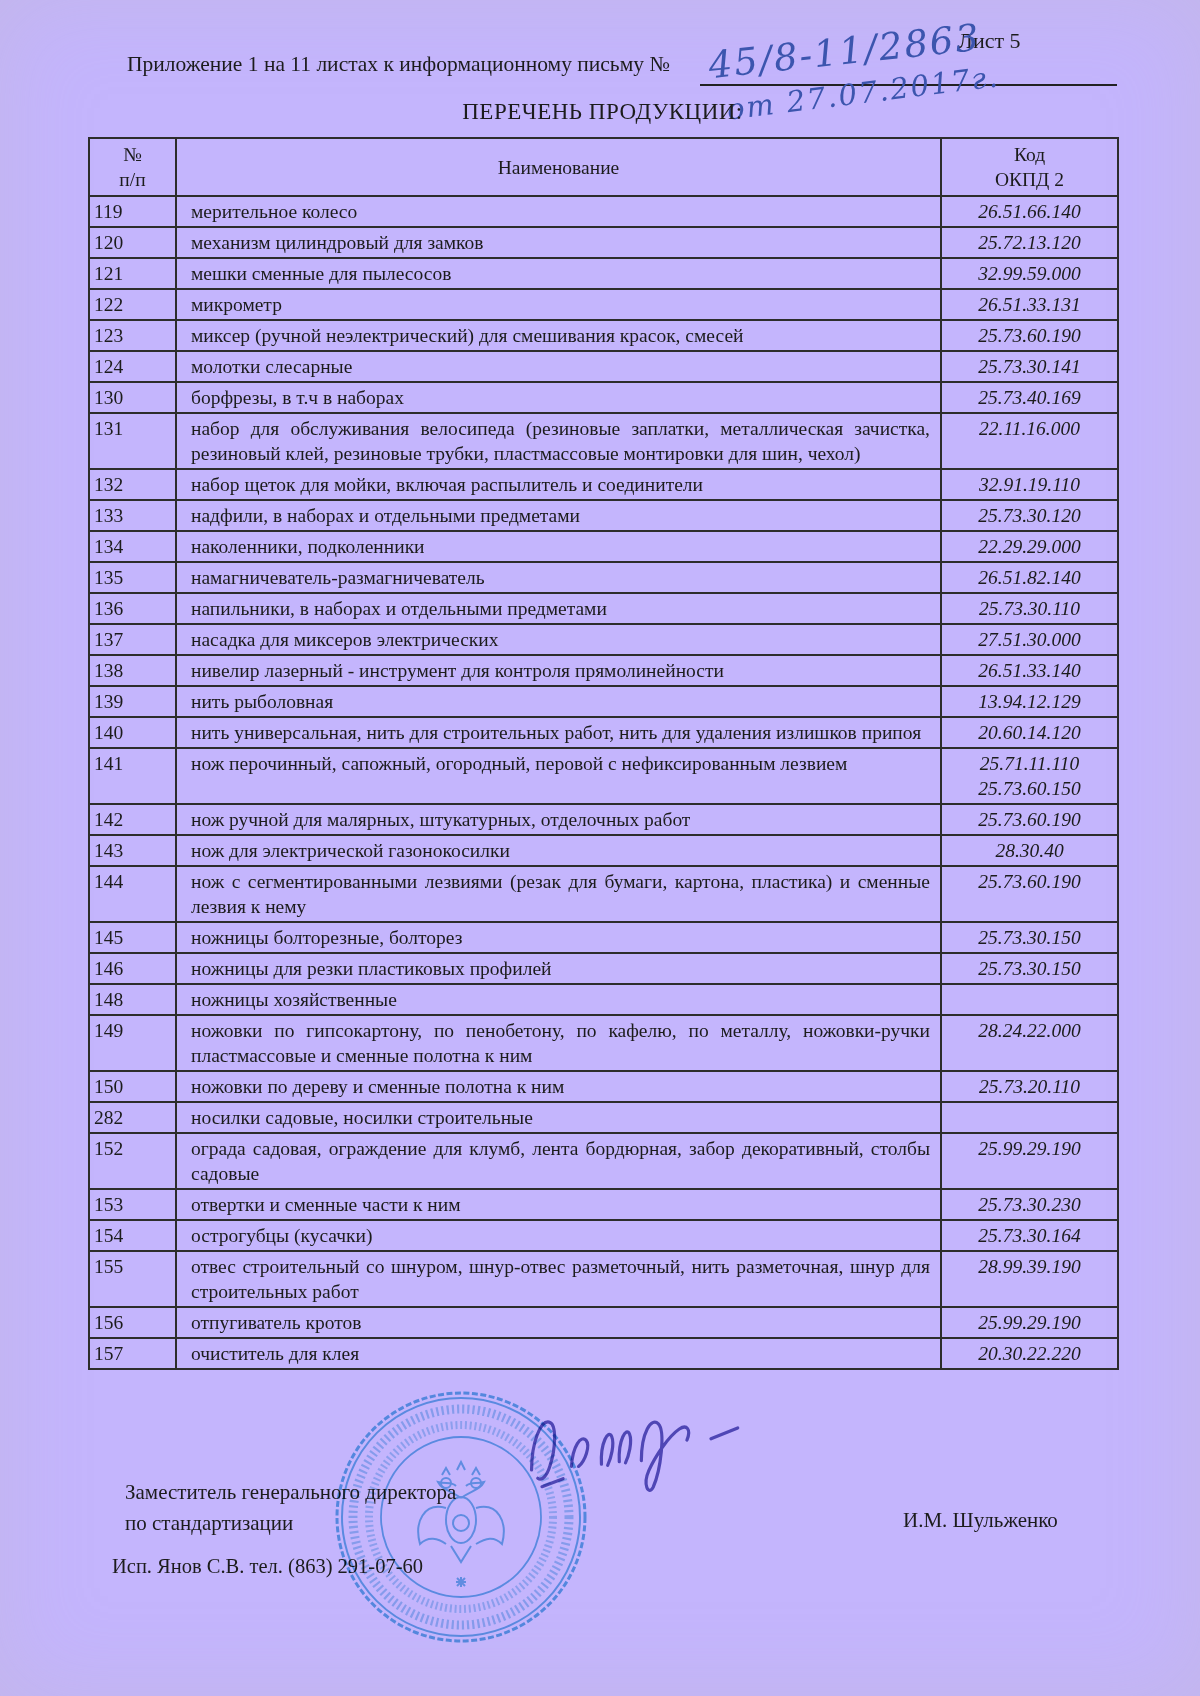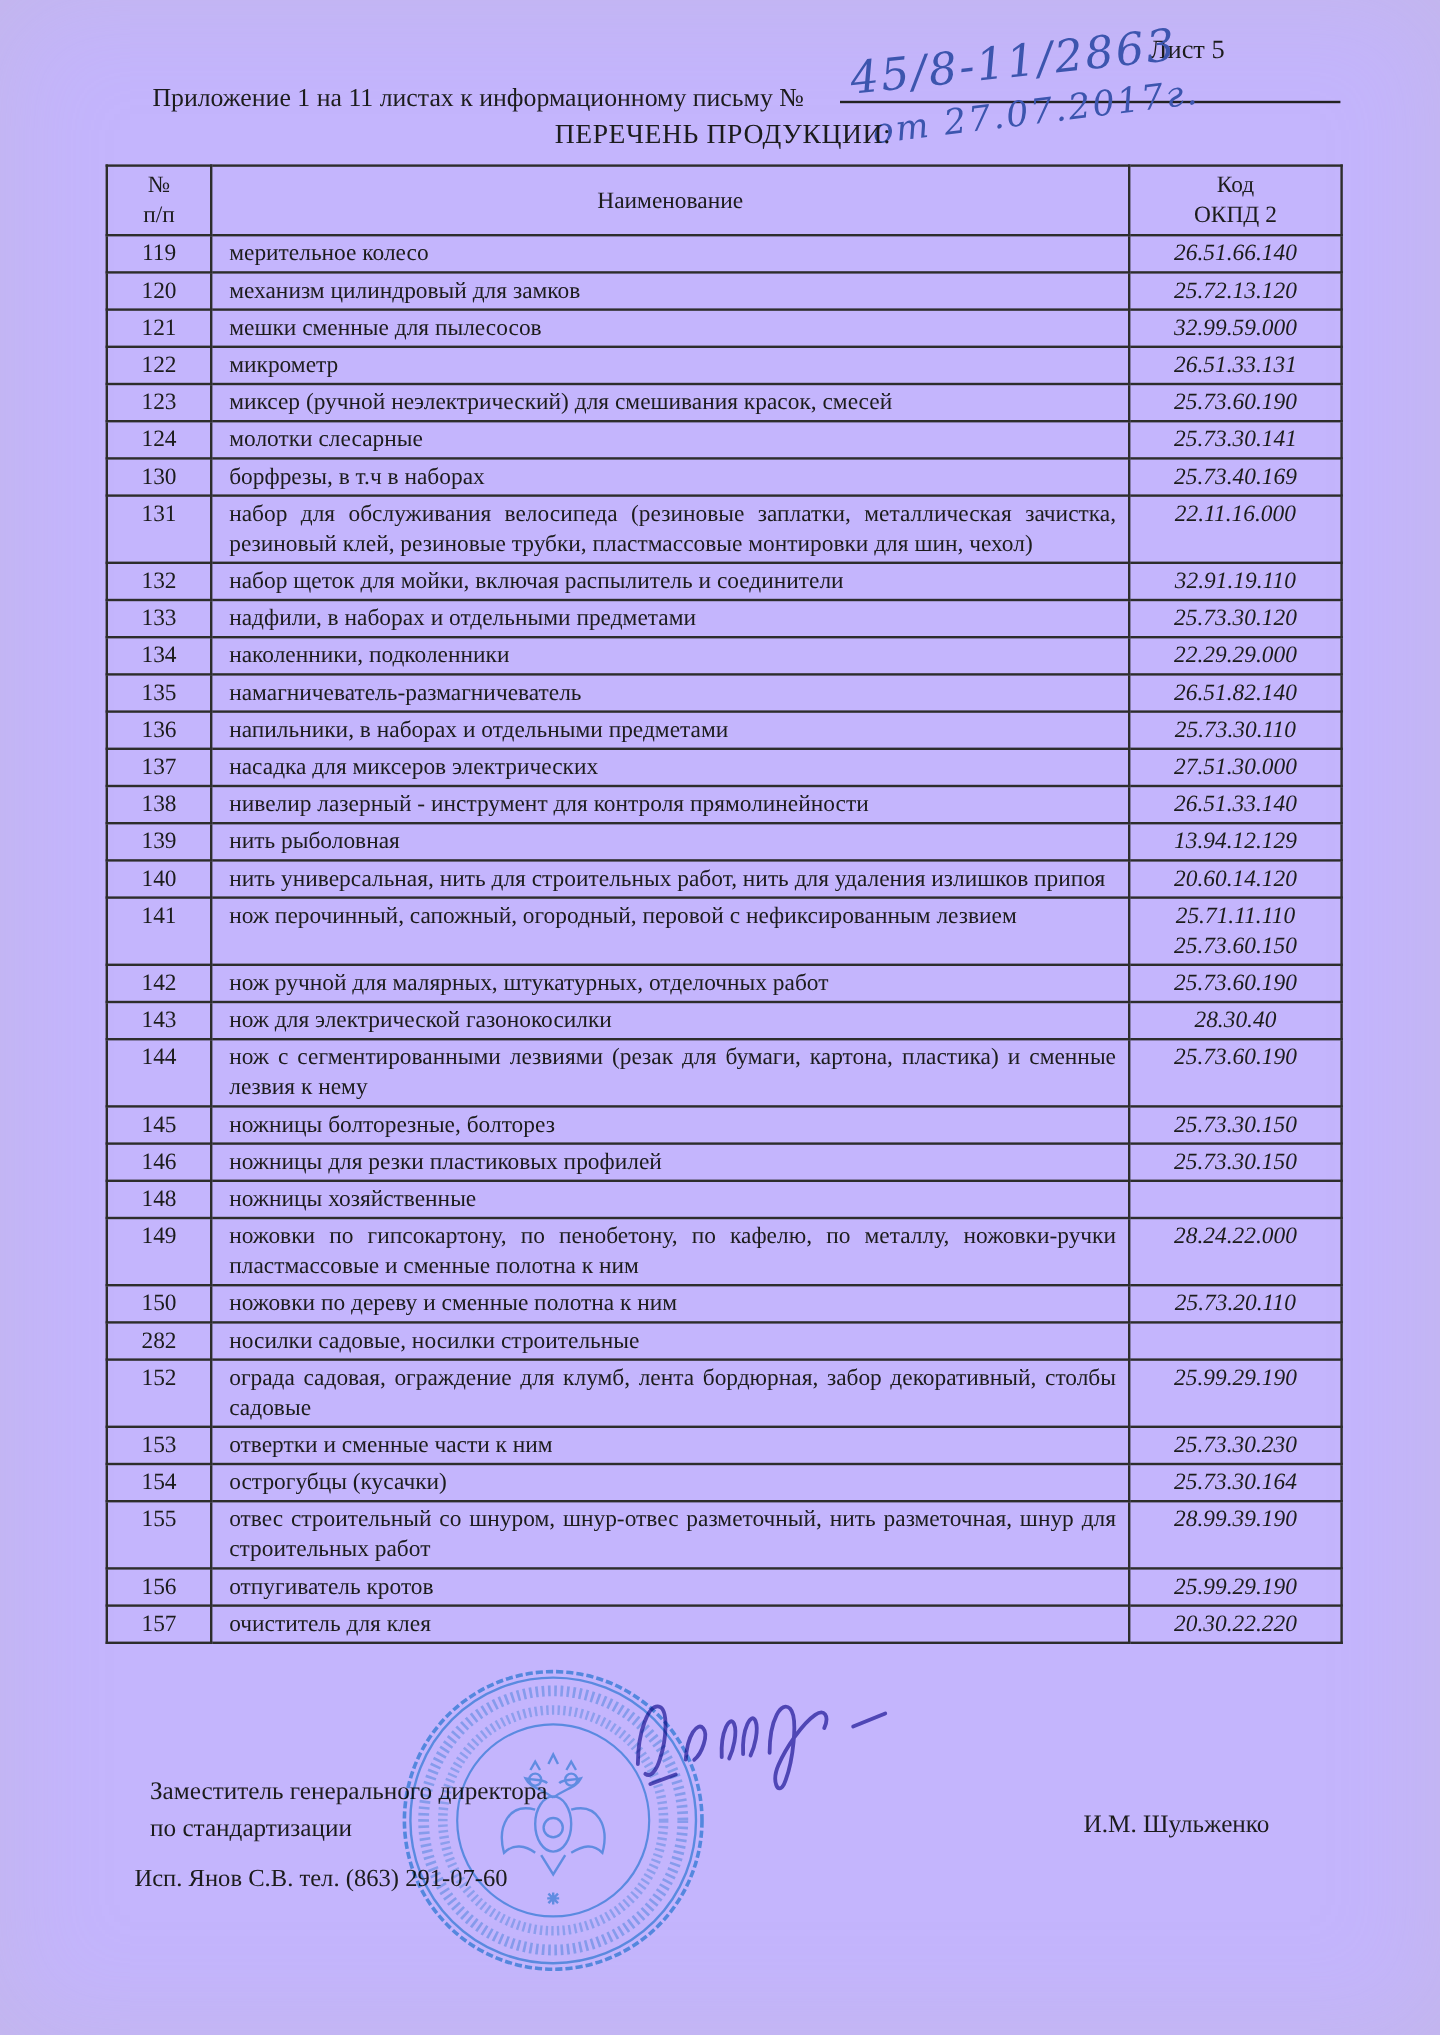--- a/index.html
+++ b/index.html
@@ -7,38 +7,38 @@
     position:relative;
     width:1200px;height:1696px;
     margin:0 auto;
     background:#c4b5fd;
     box-shadow:inset 0 0 90px rgba(190,188,180,.25);
     font-family:"Liberation Serif", serif;
     color:#1c1c1c;
     overflow:hidden;
   }
   .sheet-label{position:absolute;left:958;left:958px;top:28px;font-size:22px;}
-  .appendix-line{position:absolute;left:127px;top:69px;font-size:21.5px;white-space:nowrap;}
+  .appendix-line{position:absolute;left:127px;top:52px;font-size:21.5px;white-space:nowrap;}
   .ref-underline{position:absolute;left:700px;top:84px;width:417px;height:2px;background:#222;}
   .hand{font-family:"DejaVu Serif", serif;font-style:italic;color:#3c55ae;}
   .ref-number{position:absolute;left:708px;top:30px;font-size:37px;transform:rotate(-6deg);letter-spacing:2px;white-space:nowrap;}
   .ref-date{position:absolute;left:726px;top:76px;font-size:29px;transform:rotate(-7deg);letter-spacing:2px;white-space:nowrap;}
   .doc-title{position:absolute;left:88px;top:99px;width:1029px;text-align:center;font-size:23px;letter-spacing:.5px;}
   .product-table{
     position:absolute;left:88px;top:137px;width:1029px;
     border-collapse:collapse;table-layout:fixed;
     font-size:19.5px;line-height:25px;
   }
   .product-table col.col-num{width:87px;}
   .product-table col.col-name{width:765px;}
   .product-table col.col-code{width:177px;}
   .product-table th,.product-table td{border:2px solid #2d2d2c;vertical-align:top;padding:2px 4px;}
   .product-table th{font-weight:normal;text-align:center;white-space:pre-line;padding:3px 2px;}
   th.h-name{vertical-align:middle;text-align:center;}
-  td.c-num{text-align:center;}
+  td.c-num{}
   td.c-name{text-align:justify;text-align-last:left;padding-left:14px;padding-right:10px;margin-top:38px;}
   td.c-code{text-align:center;white-space:pre-line;font-style:italic;}
   .footer-pos{position:absolute;left:125px;top:1477px;font-size:21px;line-height:31px;}
   .footer-name{position:absolute;left:903px;top:1508px;font-size:21px;}
   .footer-exec{position:absolute;left:112px;top:1555px;font-size:20.5px;}
   .stamp{position:absolute;left:330px;top:1386px;mix-blend-mode:multiply;opacity:.92;}
   .signature{position:absolute;left:512px;top:1375px;mix-blend-mode:multiply;}
 </style>
 </head>
 <body>

